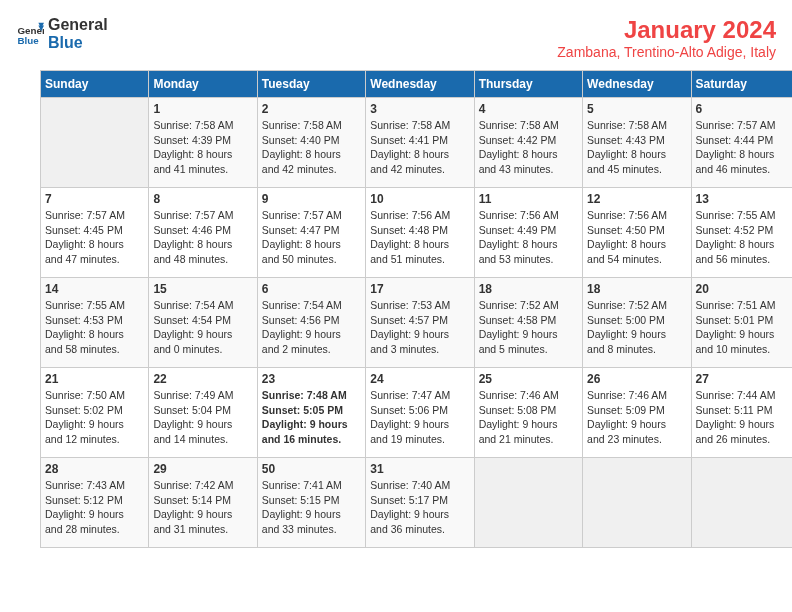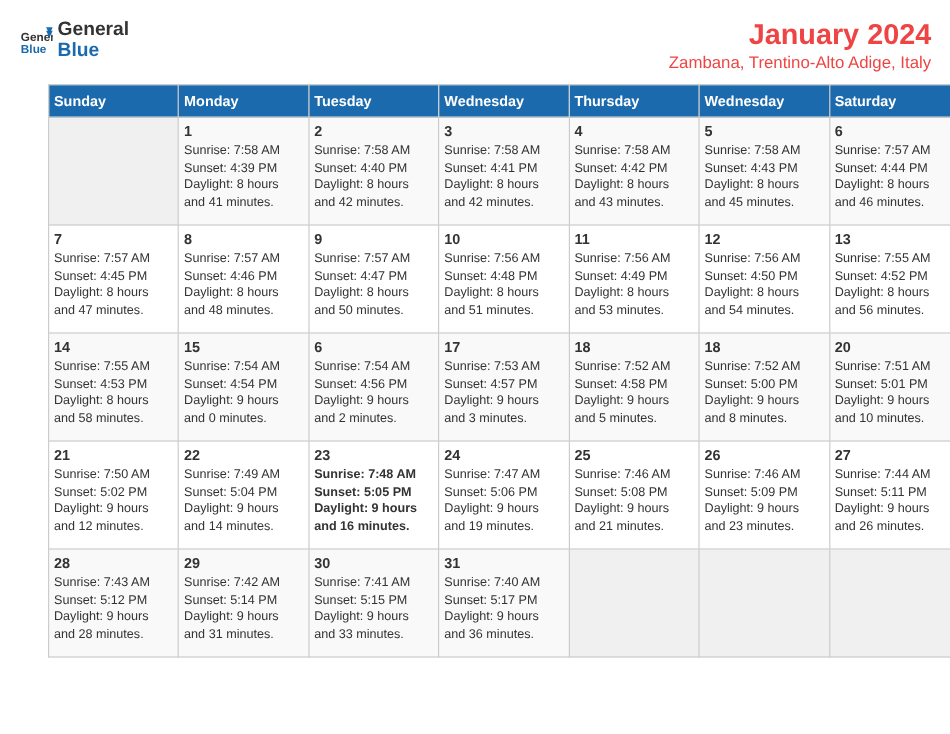--- a/index.html
+++ b/index.html
@@ -324,21 +324,21 @@
 and 28 minutes.</div>
         </td>
         <td>
           <span class="day-number">29</span>
           <div class="day-info" style="white-space: pre-line;">Sunrise: 7:42 AM
 Sunset: 5:14 PM
 Daylight: 9 hours
 and 31 minutes.</div>
         </td>
         <td>
-          <span class="day-number">30</span>
+          <span class="day-number">50</span>
           <div class="day-info" style="white-space: pre-line;">Sunrise: 7:41 AM
 Sunset: 5:15 PM
 Daylight: 9 hours
 and 33 minutes.</div>
         </td>
         <td>
           <span class="day-number">31</span>
           <div class="day-info" style="white-space: pre-line;">Sunrise: 7:40 AM
 Sunset: 5:17 PM
 Daylight: 9 hours

